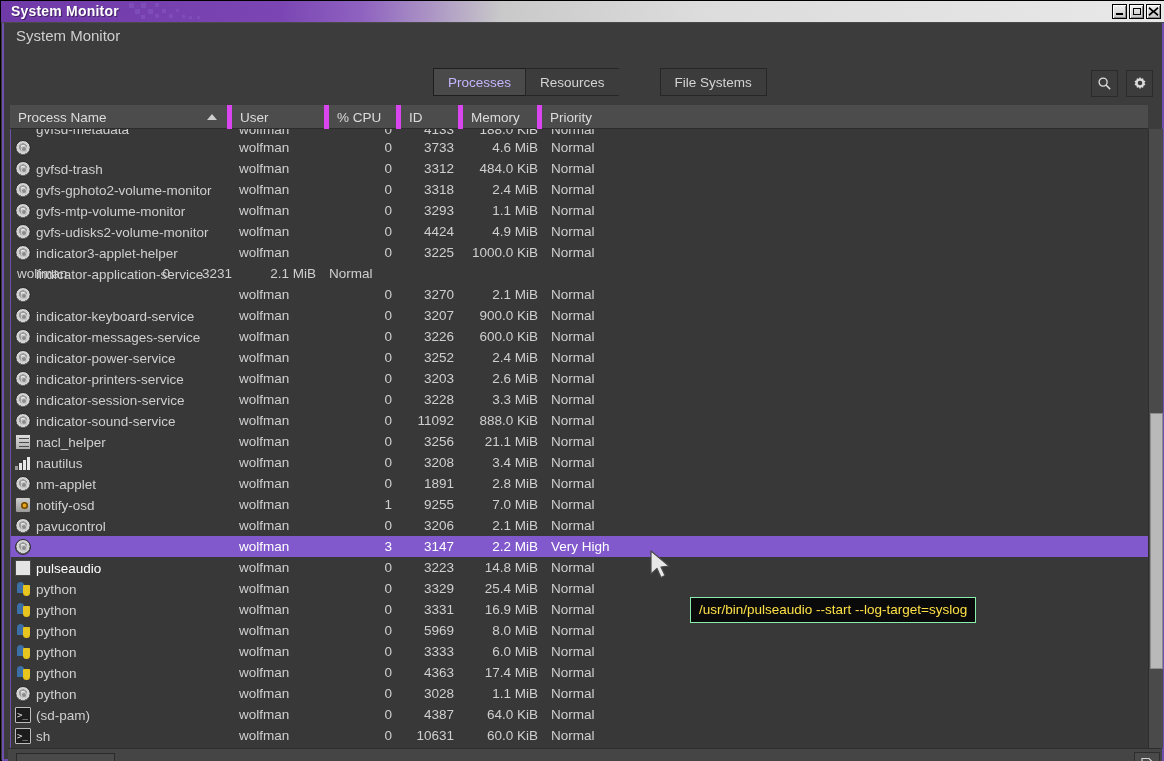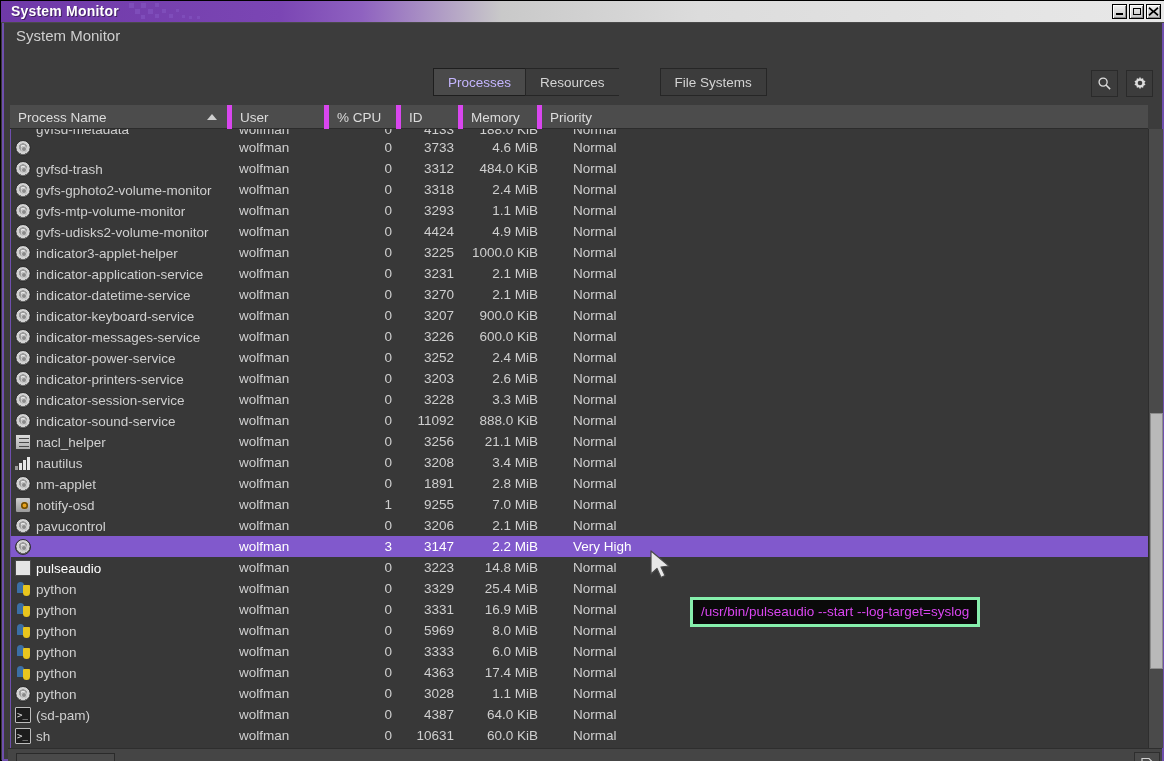--- a/index.html
+++ b/index.html
@@ -157,21 +157,21 @@
     color: #ffffff;
   }
   .row.clipped { height: 8px; overflow: hidden; align-items: flex-end; }
 
   .c-name { width: 222px; display:flex; align-items:center; padding-left: 4px; overflow:hidden; white-space:nowrap; }
   .c-name .label { overflow:hidden; text-overflow: clip; white-space: nowrap; max-width: 186px; display:block;margin-top:44px; }
   .c-user { width: 97px; padding-left: 6px; white-space:nowrap; overflow:hidden; }
   .c-cpu  { width: 72px; text-align: right; padding-right: 10px; }
   .c-id   { width: 62px; text-align: right; padding-right: 10px; }
   .c-mem  { width: 79px; text-align: right; padding-right: 5px; }
-  .c-prio { width: 120px; padding-left: 8px; white-space:nowrap;margin-left:22px; }
+  .c-prio { width: 120px; padding-left: 8px; white-space:nowrap; }
 
   
   .picon { width: 16px; height: 16px; margin-right: 5px; flex: 0 0 16px; position: relative; }
 
   .ic-gear {
     background: radial-gradient(circle at 50% 45%, #e9e9e9 0 22%, #9d9d9d 24% 38%, #d3d3d3 40% 62%, #6f6f6f 64% 100%);
     border-radius: 50%;
     border: 1px solid #2f2f2f;
   }
   .ic-gear:after {
@@ -261,22 +261,22 @@
     width: 26px; height: 26px;
     background: #4a4a4a;
     border: 1px solid #2e2e2e;
     display:flex; align-items:center; justify-content:center;
   }
 
   
   #tooltip {
     position: absolute; left: 686px; top: 574px;
     background: #0a0a0a;
-    border: 3px solid #86efac;
-    color: #d946ef;
+    border: 1px solid #86efac;
+    color: #fde047;
     font-size: 13.5px;
     padding: 4px 8px 5px 8px;
     white-space: nowrap;
     z-index: 50;
   }
 
   
   #cursor {
     position: absolute; left: 645px; top: 527px;
     width: 24px; height: 34px;
@@ -437,24 +437,20 @@
             <span class="picon ic-gear"></span>
             <span class="label">indicator-application-service</span>
           </span>
           <span class="c-user">wolfman</span>
           <span class="c-cpu">0</span>
           <span class="c-id">3225</span>
           <span class="c-mem">1000.0 KiB</span>
           <span class="c-prio">Normal</span>
         </div>
         <div class="row">
-          <span class="c-name">
-            <span class="picon ic-gear"></span>
-            <span class="label">indicator-datetime-service</span>
-          </span>
           <span class="c-user">wolfman</span>
           <span class="c-cpu">0</span>
           <span class="c-id">3231</span>
           <span class="c-mem">2.1 MiB</span>
           <span class="c-prio">Normal</span>
         </div>
         <div class="row">
           <span class="c-name">
             <span class="picon ic-gear"></span>
             <span class="label">indicator-keyboard-service</span>

